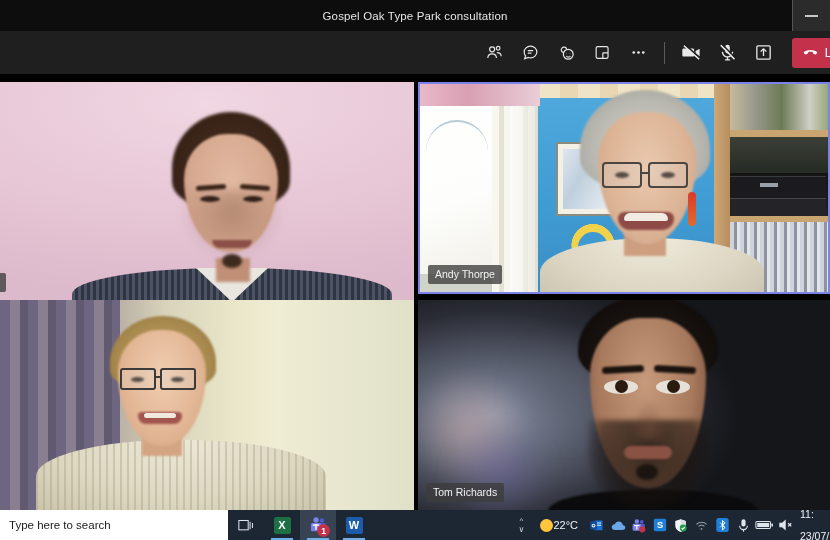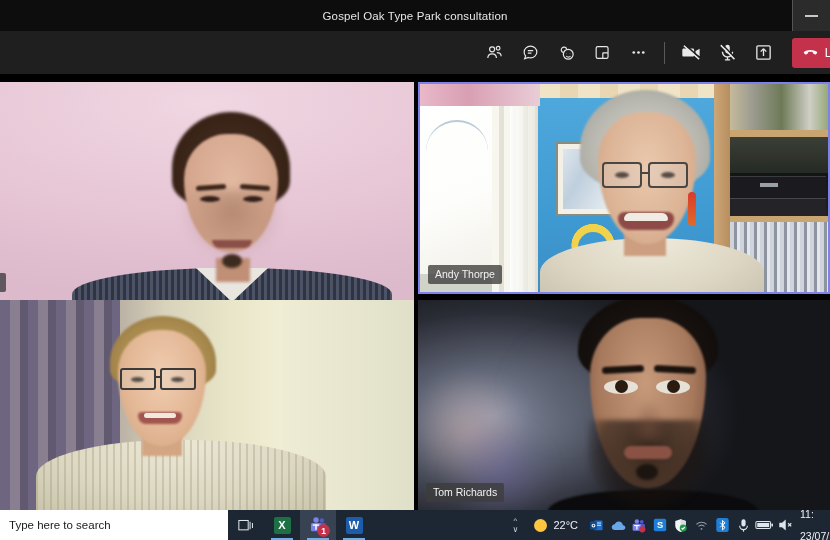--- a/index.html
+++ b/index.html
@@ -394,21 +394,21 @@
   .badge-1 {
     position:absolute; right:-3px; bottom:-3px; width:13px; height:13px; border-radius:50%;
     background:#c4314b; color:#fff; font-size:8.5px; font-weight:bold;
     display:flex; align-items:center; justify-content:center;
   }
   .tray { margin-left:auto; display:flex; align-items:center; height:30px; }
   .tray-chevrons {
     display:flex; flex-direction:column; align-items:center; justify-content:center;
     width:22px; height:30px; color:#cfd6e0; font-size:8px; line-height:9px; cursor:pointer;
   }
-  .weather { display:flex; align-items:center; gap:6px; padding:0 8px; color:#eef1f5; font-size:11px; }
+  .weather { display:flex; align-items:center; gap:0; padding:0 8px; color:#eef1f5; font-size:11px; }
   .sun-ico { width:13px; height:13px; border-radius:50%; background:#ffc53d; }
   .tray-ico { width:21px; height:30px; display:flex; align-items:center; justify-content:center; cursor:pointer;}
   .clock {
     display:flex; flex-direction:column; align-items:flex-start; justify-content:center;
     color:#eef1f5; font-size:10.5px; line-height:13px; padding-left:4px; width:34px; overflow:hidden;gap:9px;
   }
 </style>
 </head>
 <body>
 

